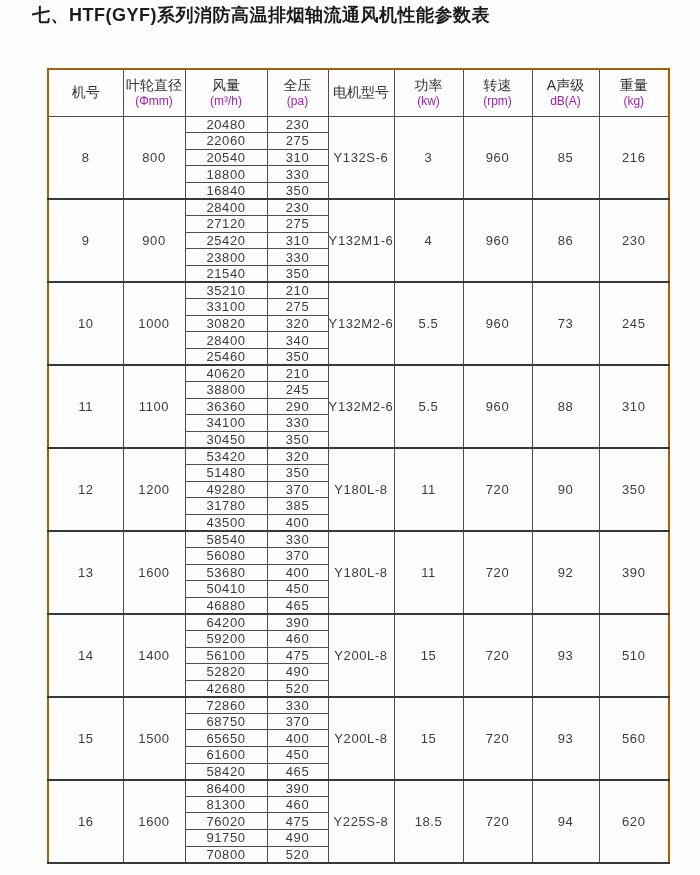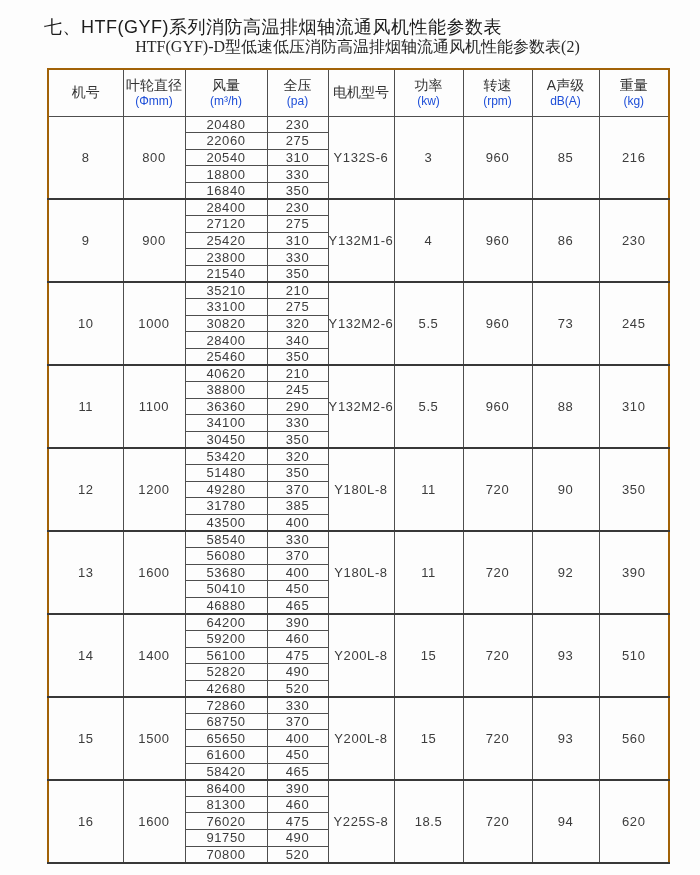--- a/index.html
+++ b/index.html
@@ -14,24 +14,24 @@
   .page {
     position: relative;
     width: 700px;
     height: 875px;
   }
   .doc-title {
     position: absolute;
     left: 32px;
     top: 3px;
     font-size: 18px;
-    font-weight: normal;
+    font-weight: bold;
     color: #1c1c1c;
     letter-spacing: 0.5px;
-    margin: 12px;
+    margin: 0;
     text-align: center;
   }
   .doc-subtitle {
     position: absolute;
     left: 47px;
     top: 37px;
     width: 621px;
     text-align: center;
     font-family: "Liberation Serif", "DejaVu Serif", serif;
     font-size: 16px;
@@ -60,38 +60,37 @@
   table.perf thead tr { height: 47px; }
   table.perf tbody tr { height: 16.6px; }
   table.perf th {
     font-size: 14px;
     font-weight: normal;
     color: #333333;
     line-height: 1.25;
   }
   table.perf th .h2 {
     font-size: 12px;
-    color: #1d4ed8;
+    color: #a21caf;
   }
   table.perf td {
     font-size: 13px;
     letter-spacing: 0.6px;
   }
   table.perf td.thick-bottom {
     border-bottom: 2px solid #383838;
   }
 </style>
 </head>
 <body>
 
 <div class="page">
 
   <h1 class="doc-title">七、HTF(GYF)系列消防高温排烟轴流通风机性能参数表</h1>
 
-  <h2 class="doc-subtitle">HTF(GYF)-D型低速低压消防高温排烟轴流通风机性能参数表(2)</h2>
 
   <table class="perf">
     <colgroup>
       <col style="width:75px">
       <col style="width:62px">
       <col style="width:82px">
       <col style="width:61px">
       <col style="width:66px">
       <col style="width:69px">
       <col style="width:69px">

